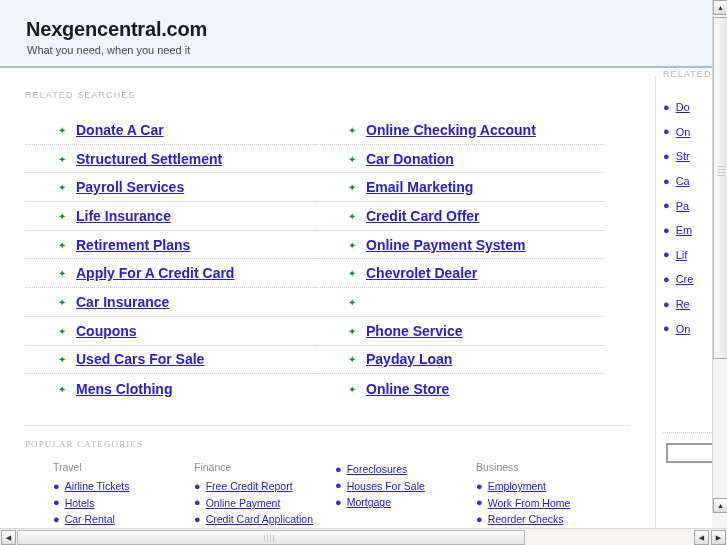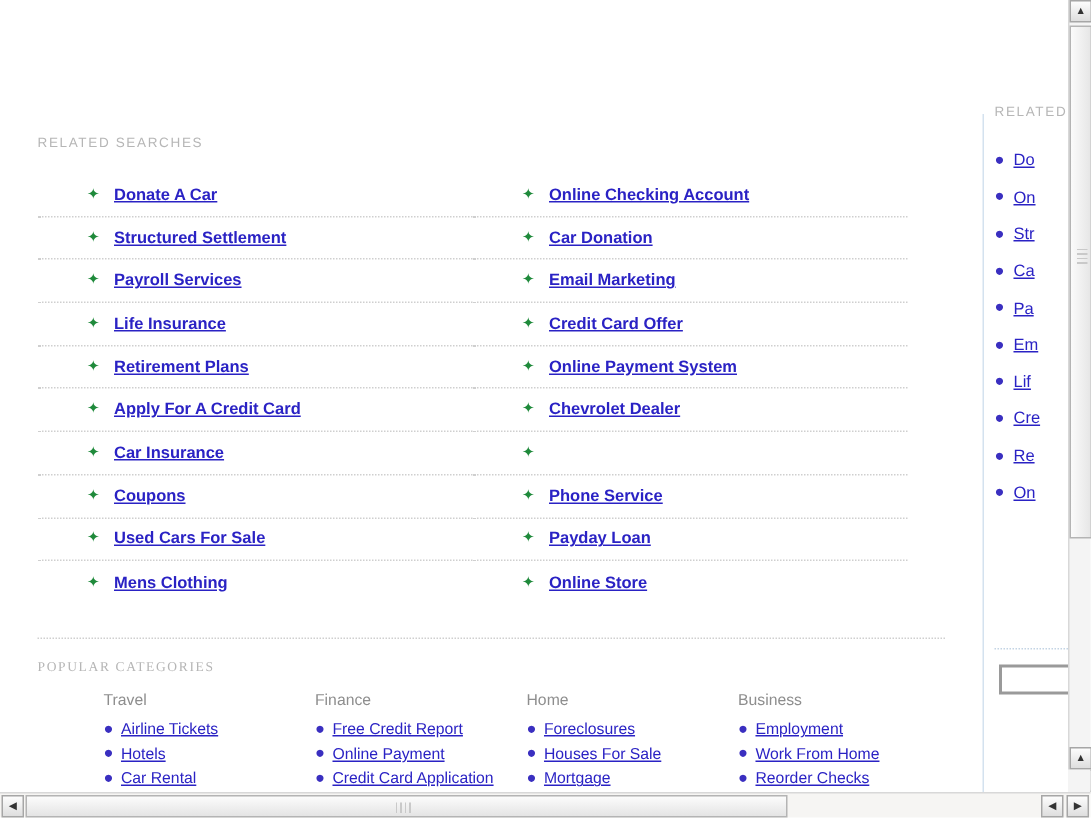--- a/index.html
+++ b/index.html
@@ -89,21 +89,21 @@
     transform: translateY(-50%);
     width: 9px;
     height: 9px;
     color: #1f8a3b;
     font-size: 10px;
     line-height: 9px;
   }
   .link-row a {
     margin-left: 18px;
     color: #2a22c4;
-    font-size: 11px;
+    font-size: 14px;
     font-weight: bold;
     text-decoration: underline;
     white-space: nowrap;
   }
 
   
   #sidebar-divider {
     position: absolute;
     left: 655px; top: 76px;
     width: 1px;
@@ -169,21 +169,21 @@
     left: 25px; top: 425px;
     width: 605px;
     border-top: 1px dotted #cfcfcf;
   }
   #cats-caption {
     position: absolute;
     left: 25px; top: 439px; font-family: Liberation Serif, serif;
   }
   #cats-grid {
     position: absolute;
-    left: 69px; top: 461px;
+    left: 53px; top: 461px;
     display: flex;
     width: 590px;
   }
   .cat-col { width: 141px; }
   .cat-title {
     font-size: 10.5px;
     color: #8e8e8e;
     margin-bottom: 5px;
   }
   .cat-list {
@@ -301,20 +301,24 @@
     right: 0; bottom: 17px;
     width: 15px; height: 15px;
     background: #f4f4f4;
   }
 </style>
 </head>
 <body>
 
 <div id="viewport">
 
+  <div class="site-header">
+    <div class="site-title">Nexgencentral.com</div>
+    <div class="site-tagline">What you need, when you need it</div>
+  </div>
 
   <div id="related-caption" class="section-caption">RELATED SEARCHES</div>
 
   <div id="links-grid">
     <div class="link-columns">
 
       <div class="link-col">
         <div class="link-row">
           <span class="arrow-bullet">✦</span>
           <a href="#">Donate A Car</a>
@@ -488,21 +492,20 @@
           <a href="#">Online Payment</a>
         </li>
         <li>
           <span class="cat-bullet">●</span>
           <a href="#">Credit Card Application</a>
         </li>
       </ul>
     </div>
 
     <div class="cat-col">
-      <div class="cat-title">Home</div>
       <ul class="cat-list">
         <li>
           <span class="cat-bullet">●</span>
           <a href="#">Foreclosures</a>
         </li>
         <li>
           <span class="cat-bullet">●</span>
           <a href="#">Houses For Sale</a>
         </li>
         <li>

